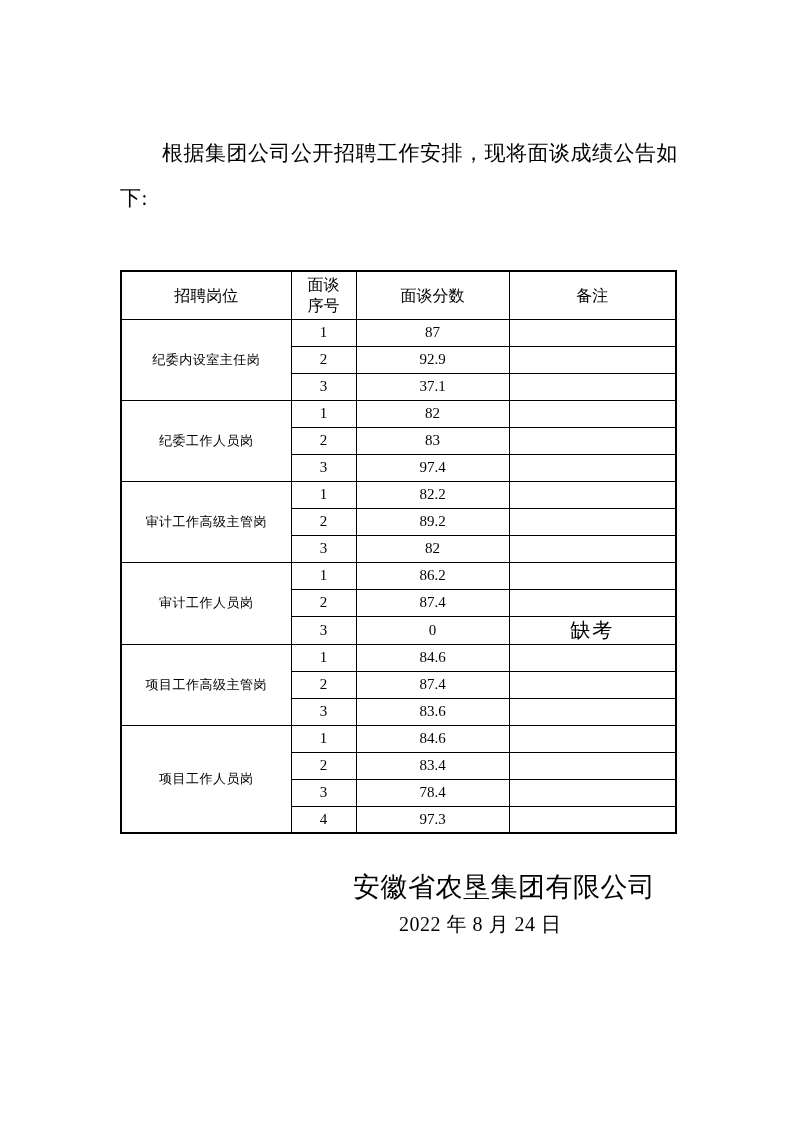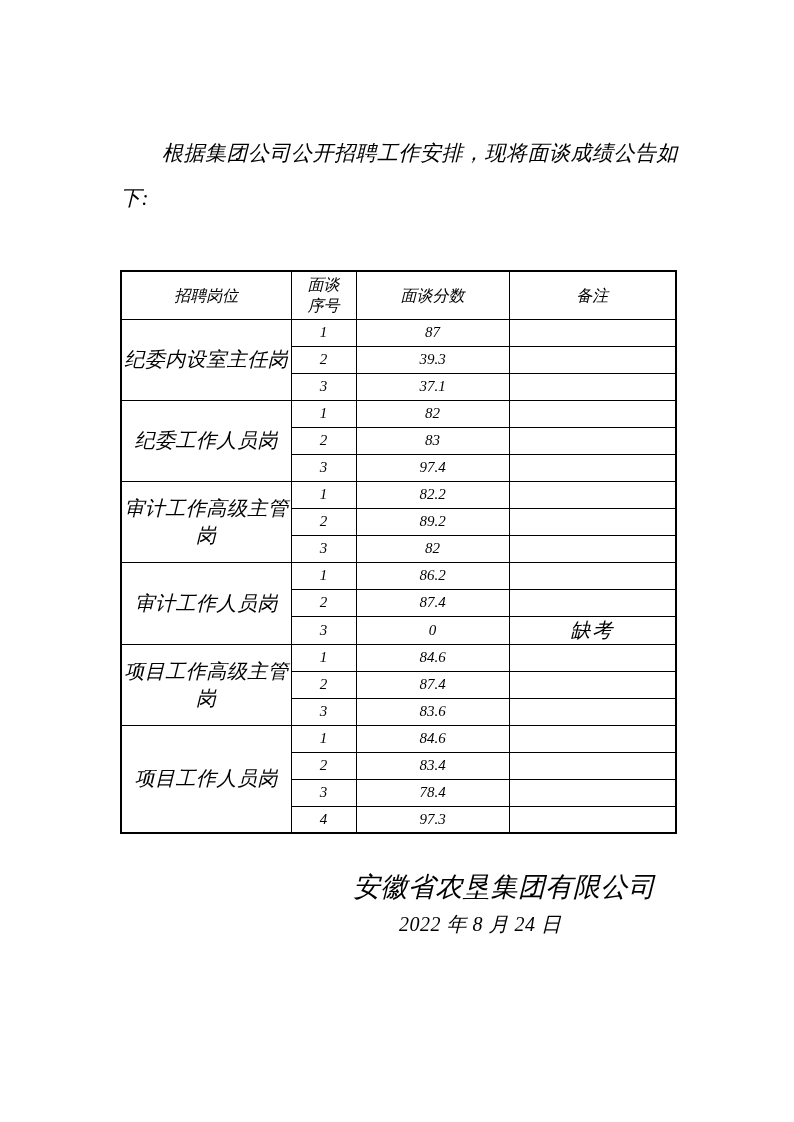--- a/index.html
+++ b/index.html
@@ -8,21 +8,20 @@
     background: #ffffff;
   }
   .page {
     position: relative;
     width: 794px;
     height: 1122px;
     background: #ffffff;
     color: #000000;
     font-family: "Liberation Sans", sans-serif;
     overflow: hidden;
-    font-style: italic;
   }
   
   .intro {
     position: absolute;
     top: 131px;
     left: 120px;
     width: 560px;
     margin: 0;
     font-family: "Liberation Serif", serif;
     font-size: 21px;
@@ -53,21 +52,21 @@
   }
   .score-table thead tr { height: 48px; }
   .score-table tbody tr { height: 27px; }
   .score-table th {
     font-size: 16px;
     font-weight: normal;
     line-height: 21px;
     white-space: pre-line;
   }
   .score-table td.position {
-    font-size: 20px;
+    font-size: 13px;
     letter-spacing: 0.5px;
   }
   .score-table td.seq,
   .score-table td.score {
     font-family: "Liberation Serif", serif;
     font-size: 15px;
   }
   .score-table td.remark {
     font-size: 20px;
     letter-spacing: 2px;
@@ -120,21 +119,21 @@
     </thead>
     <tbody>
         <tr>
           <td class="position" rowspan="3">纪委内设室主任岗</td>
           <td class="seq">1</td>
           <td class="score">87</td>
           <td class="remark"></td>
         </tr>
         <tr>
           <td class="seq">2</td>
-          <td class="score">39.3</td>
+          <td class="score">92.9</td>
           <td class="remark"></td>
         </tr>
         <tr>
           <td class="seq">3</td>
           <td class="score">37.1</td>
           <td class="remark"></td>
         </tr>
         <tr>
           <td class="position" rowspan="3">纪委工作人员岗</td>
           <td class="seq">1</td>

